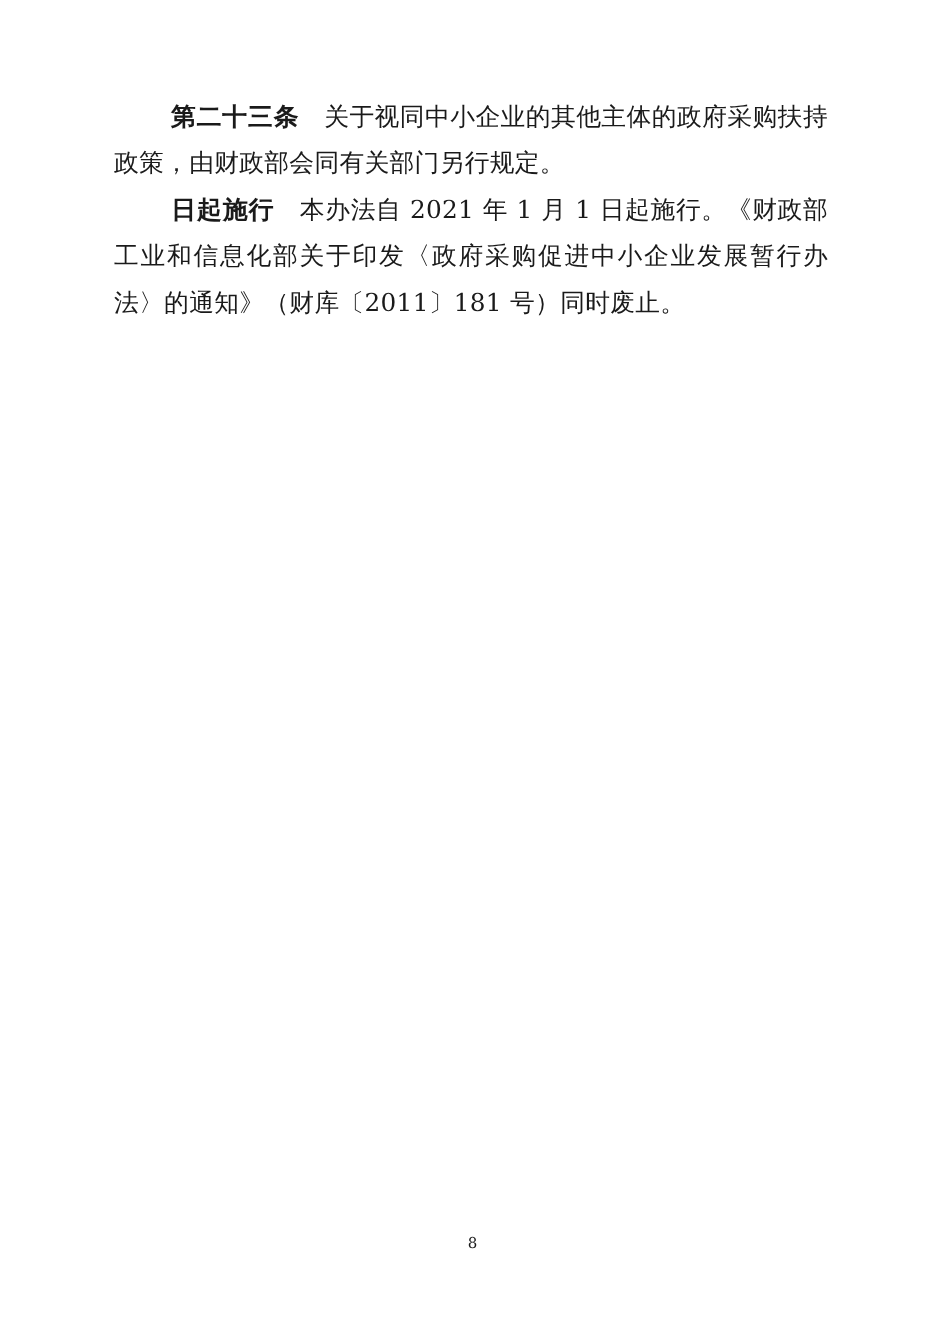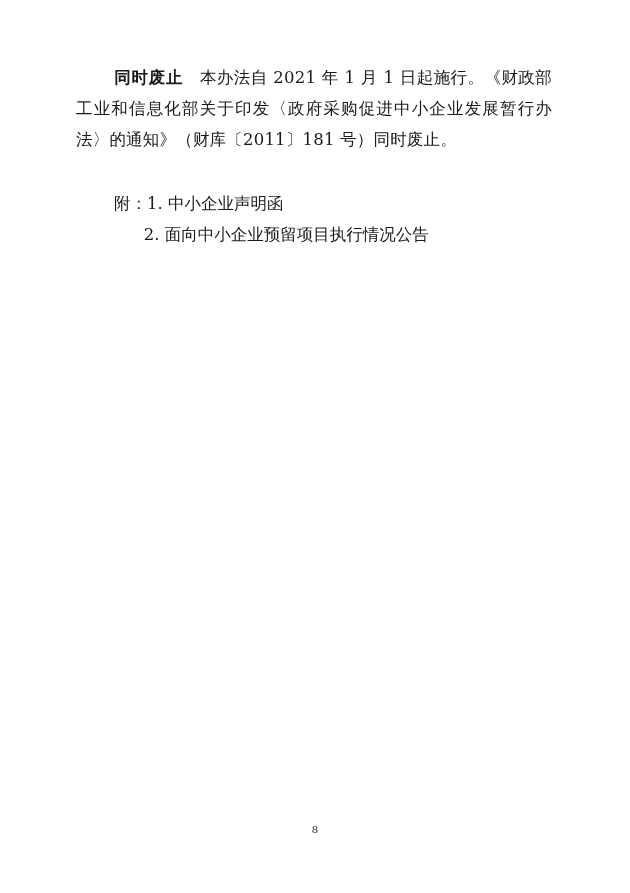--- a/index.html
+++ b/index.html
@@ -71,28 +71,27 @@
     color: #1a1a1a;
   }
 </style>
 </head>
 <body>
 
 <div class="page">
 
   <div class="content">
 
+    <p class="para">
+      <span class="indent"></span><span class="heading">第二十三条</span><span class="gap"></span><span>关于视同中小企业的其他主体的政府采购扶持政策，由财政部会同有关部门另行规定。</span>
+    </p>
 
 
     <p class="para">
-      <span class="indent"></span><span class="heading">同时废止</span><span class="gap"></span><span>本办法自 2021 年 1 月 1 日起施行。《财政部 工业和信息化部关于印发〈政府采购促进中小企业发展暂行办法〉的通知》（财库〔2011〕181 号）同时废止。</span>
+      <span class="indent"></span><span class="heading">日起施行</span><span class="gap"></span><span>本办法自 2021 年 1 月 1 日起施行。《财政部 工业和信息化部关于印发〈政府采购促进中小企业发展暂行办法〉的通知》（财库〔2011〕181 号）同时废止。</span>
     </p>
 
-    <div class="attach-block">
-      <div class="attach-line first"><span>附：</span><span>1. 中小企业声明函</span></div>
-      <div class="attach-line second"><span>2. 面向中小企业预留项目执行情况公告</span></div>
-    </div>
 
   </div>
 
   <div class="pagenum">8</div>
 
 </div>
 
 </body></html>

